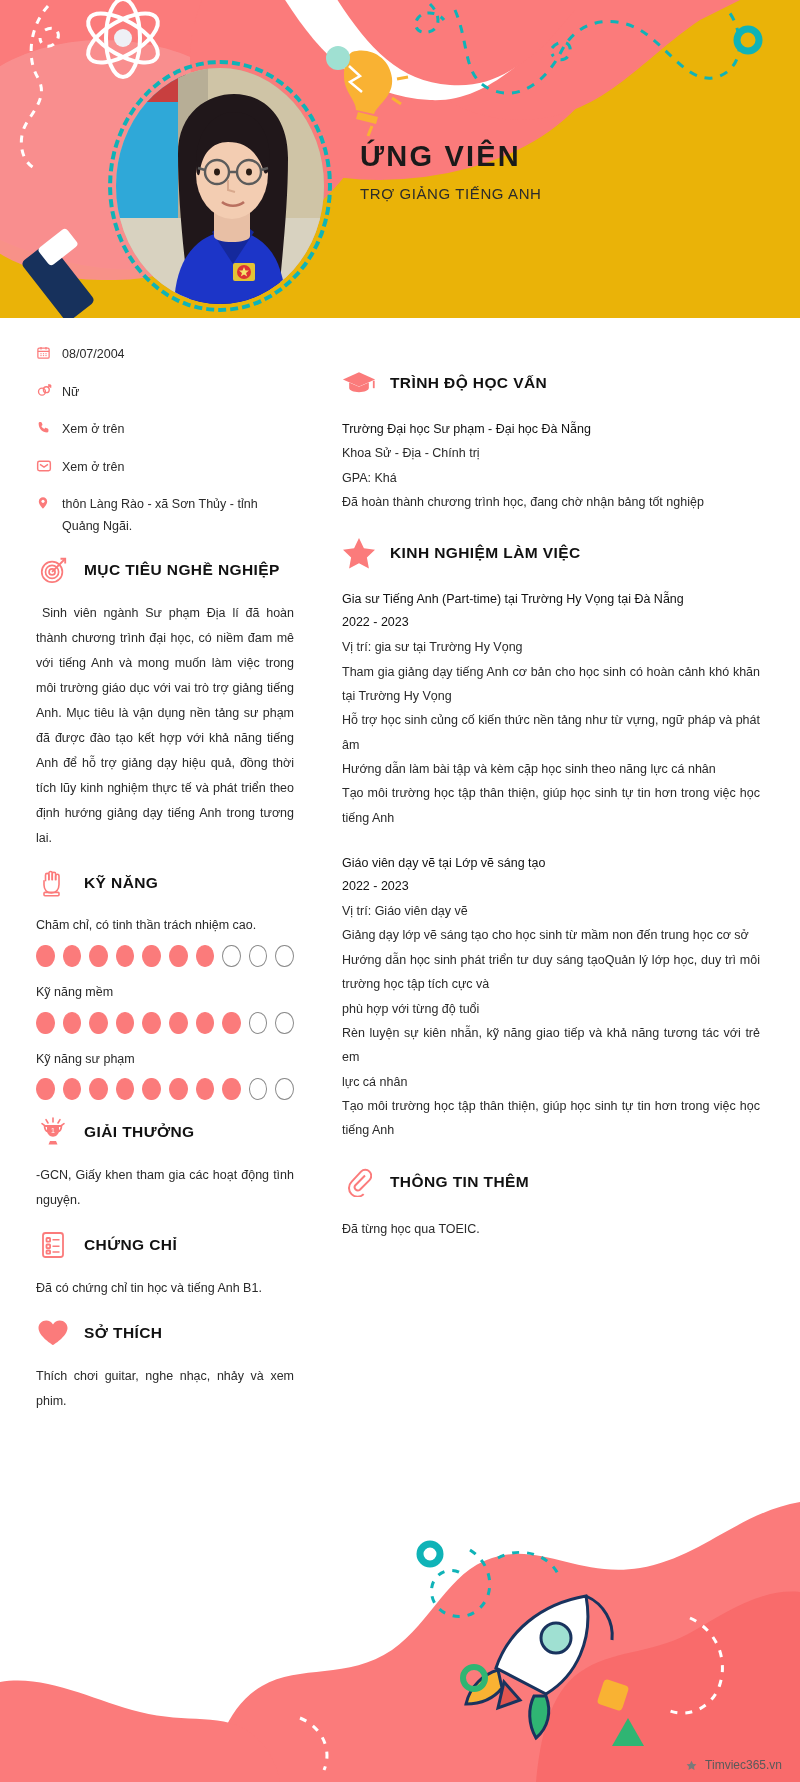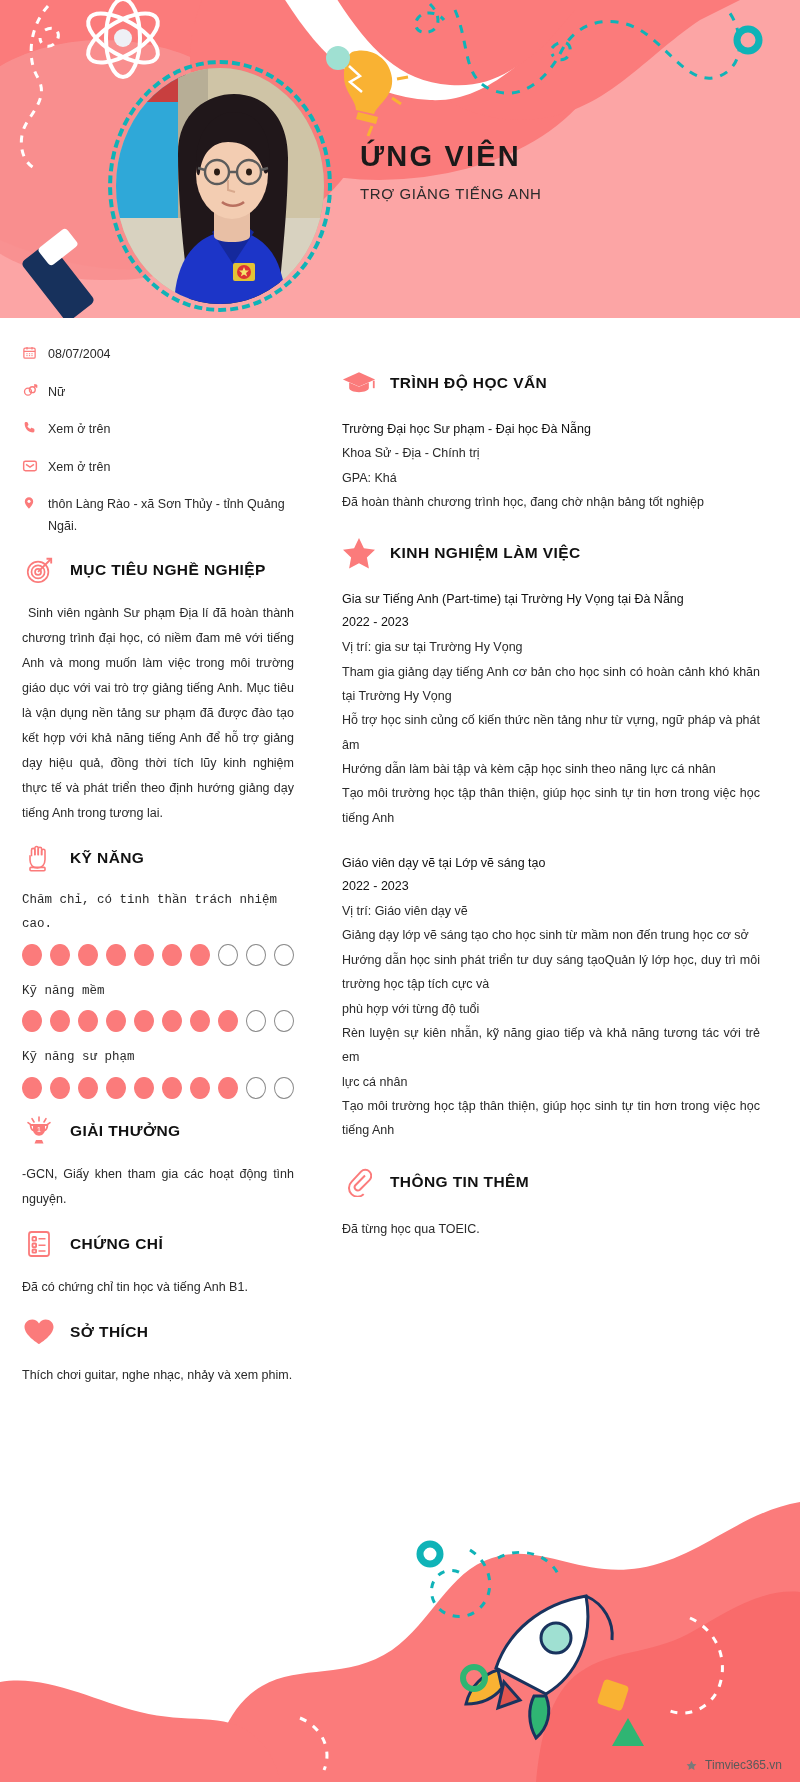--- a/index.html
+++ b/index.html
@@ -16,21 +16,21 @@
     background: #ffffff;
     overflow: hidden;
   }
 
   
   .header {
     position: relative;
     width: 800px;
     height: 318px;
     overflow: hidden;
-    background: #fca5a5;
+    background: #eab308;
   }
   .hdr-blob-a {
     position: absolute;
     left: -150px; top: -210px;
     width: 540px; height: 480px;
     background: #fb7b7b;
     border-radius: 50% 50% 46% 54% / 50% 54% 46% 50%;
   }
   .hdr-blob-b {
     position: absolute;
@@ -105,21 +105,21 @@
   }
 
   
   .body {
     position: relative;
     display: flex;
     padding: 0;
   }
   .col-left {
     width: 330px;
-    padding: 26px 36px 0 22px;
+    padding: 26px 36px 0 36px;
   }
   .col-right {
     width: 470px;
     padding: 26px 40px 0 12px;
   }
 
   
   .contact-row {
     display: flex;
     align-items: flex-start;
@@ -166,21 +166,20 @@
   }
   .para.indent { text-indent: 6px; }
 
   
   .skill-block { margin-top: 10px; }
   .skill-label {
     font-size: 12.5px;
     color: #2a2a2a;
     line-height: 1.9;
     margin-bottom: 7px;
-    font-family: Liberation Mono, monospace;
   }
   .dots { display: flex; gap: 8px; margin-bottom: 14px; }
   .dot {
     width: 22px; height: 22px;
     border-radius: 50%;
     border: 1px solid #8b8b8b;
     background: #ffffff;
   }
   .dot.on { background: #fb7b7b; border-color: #fb7b7b; }
 

